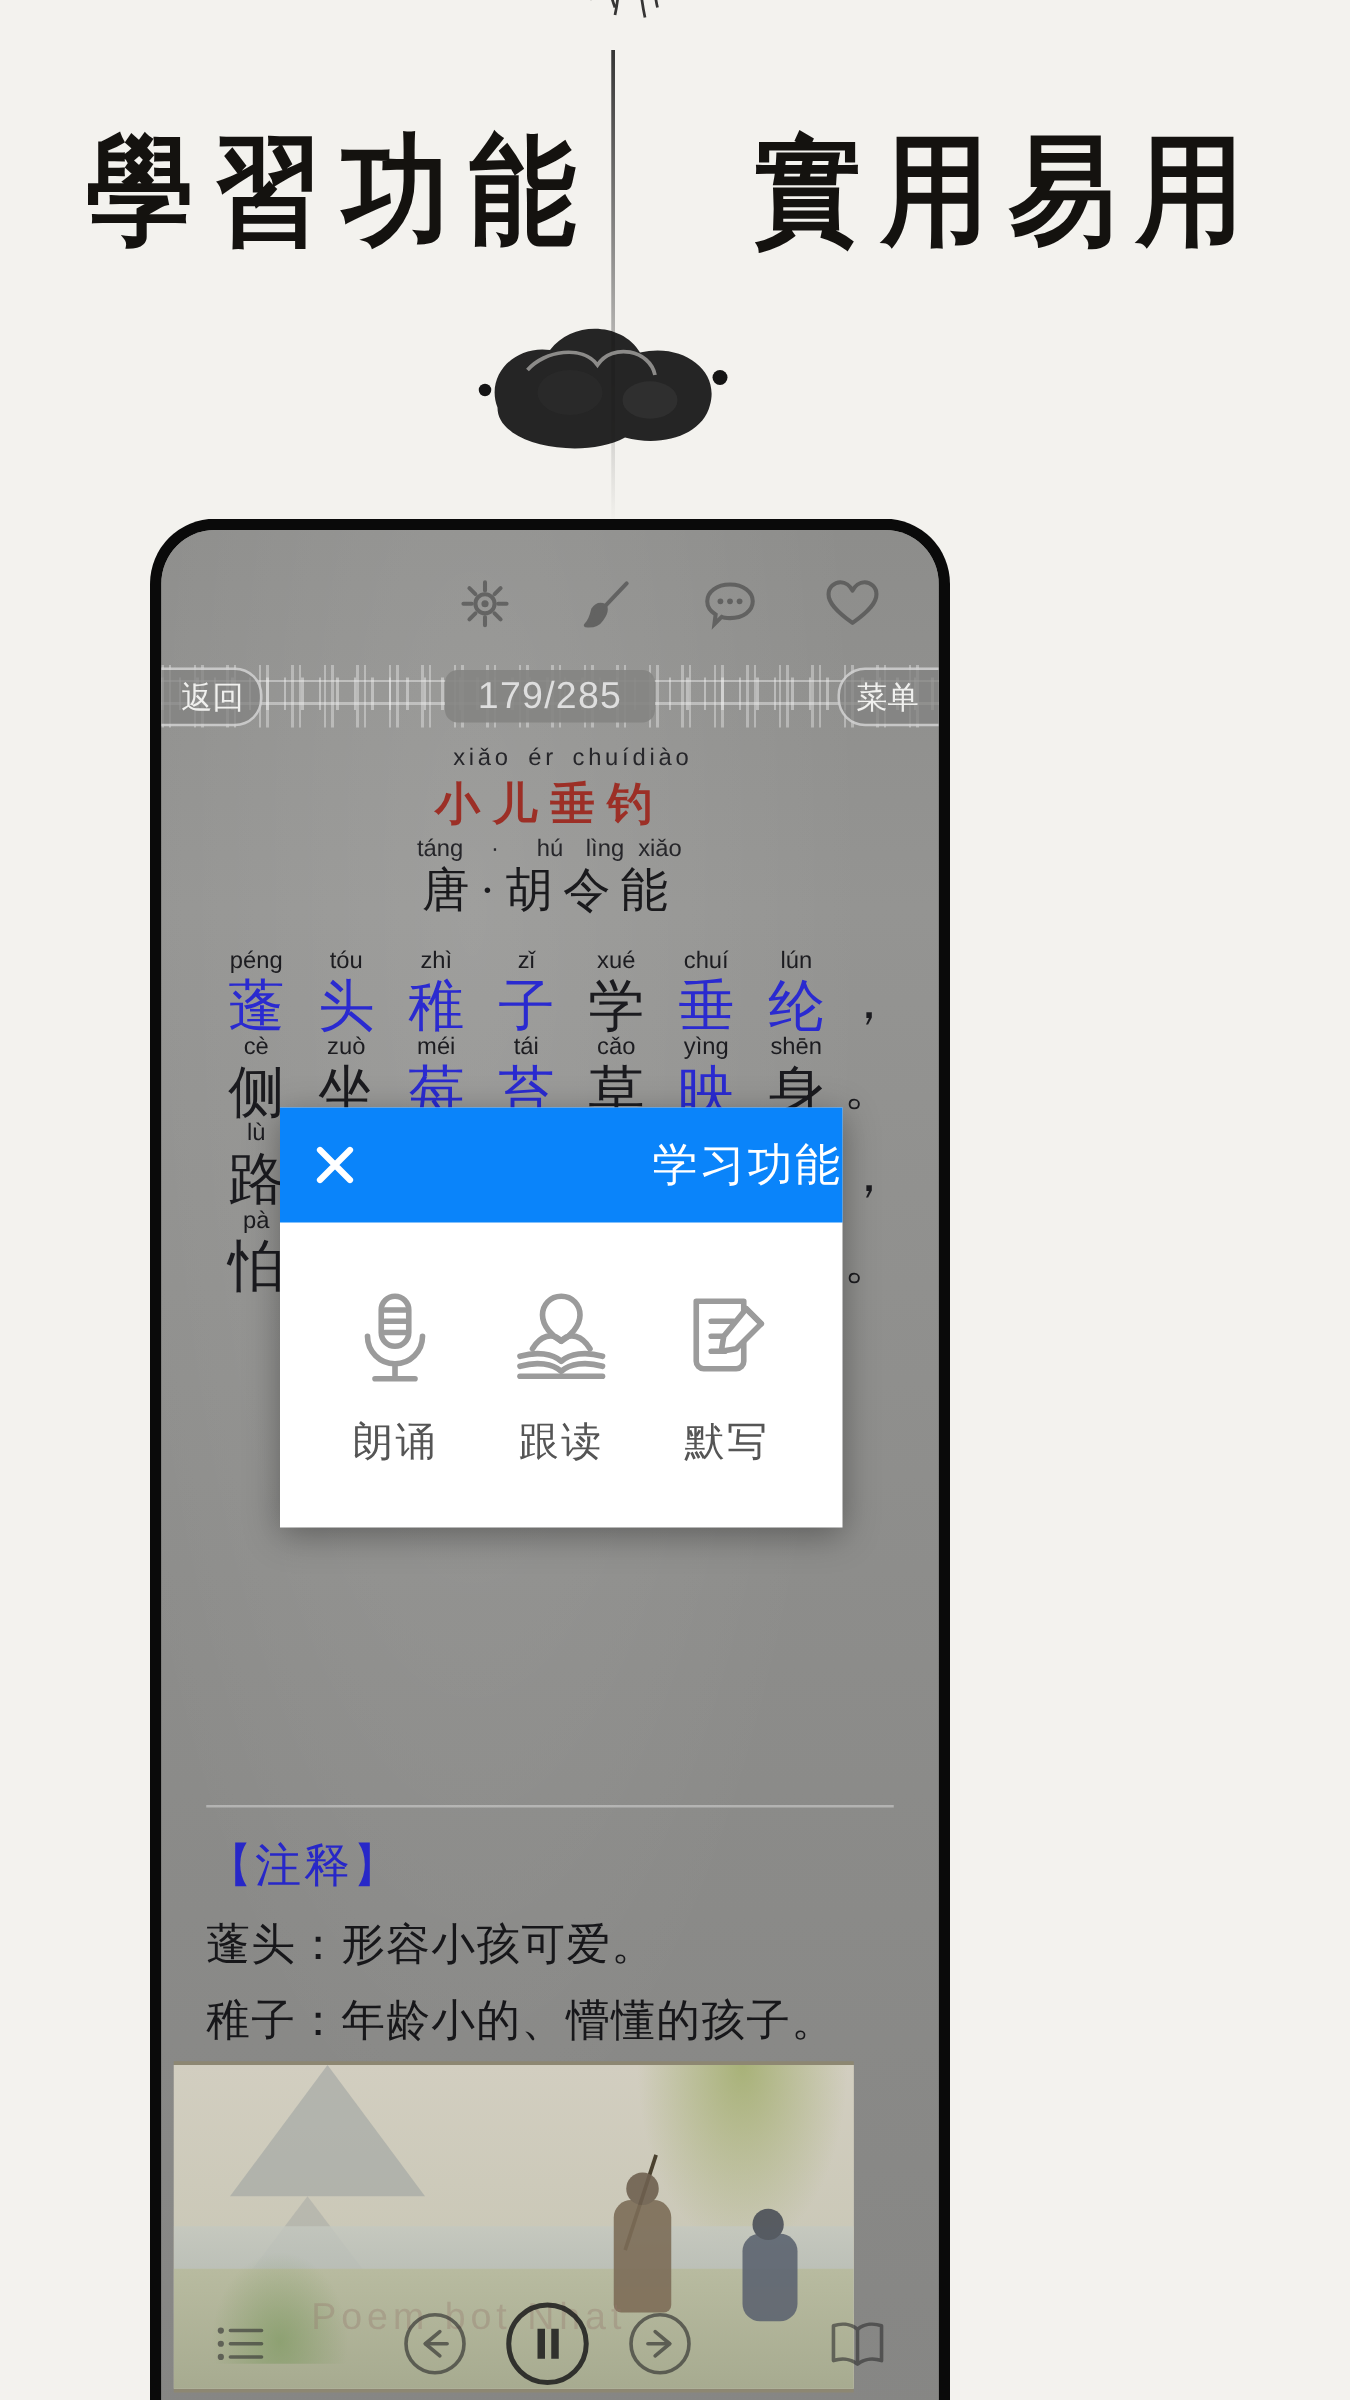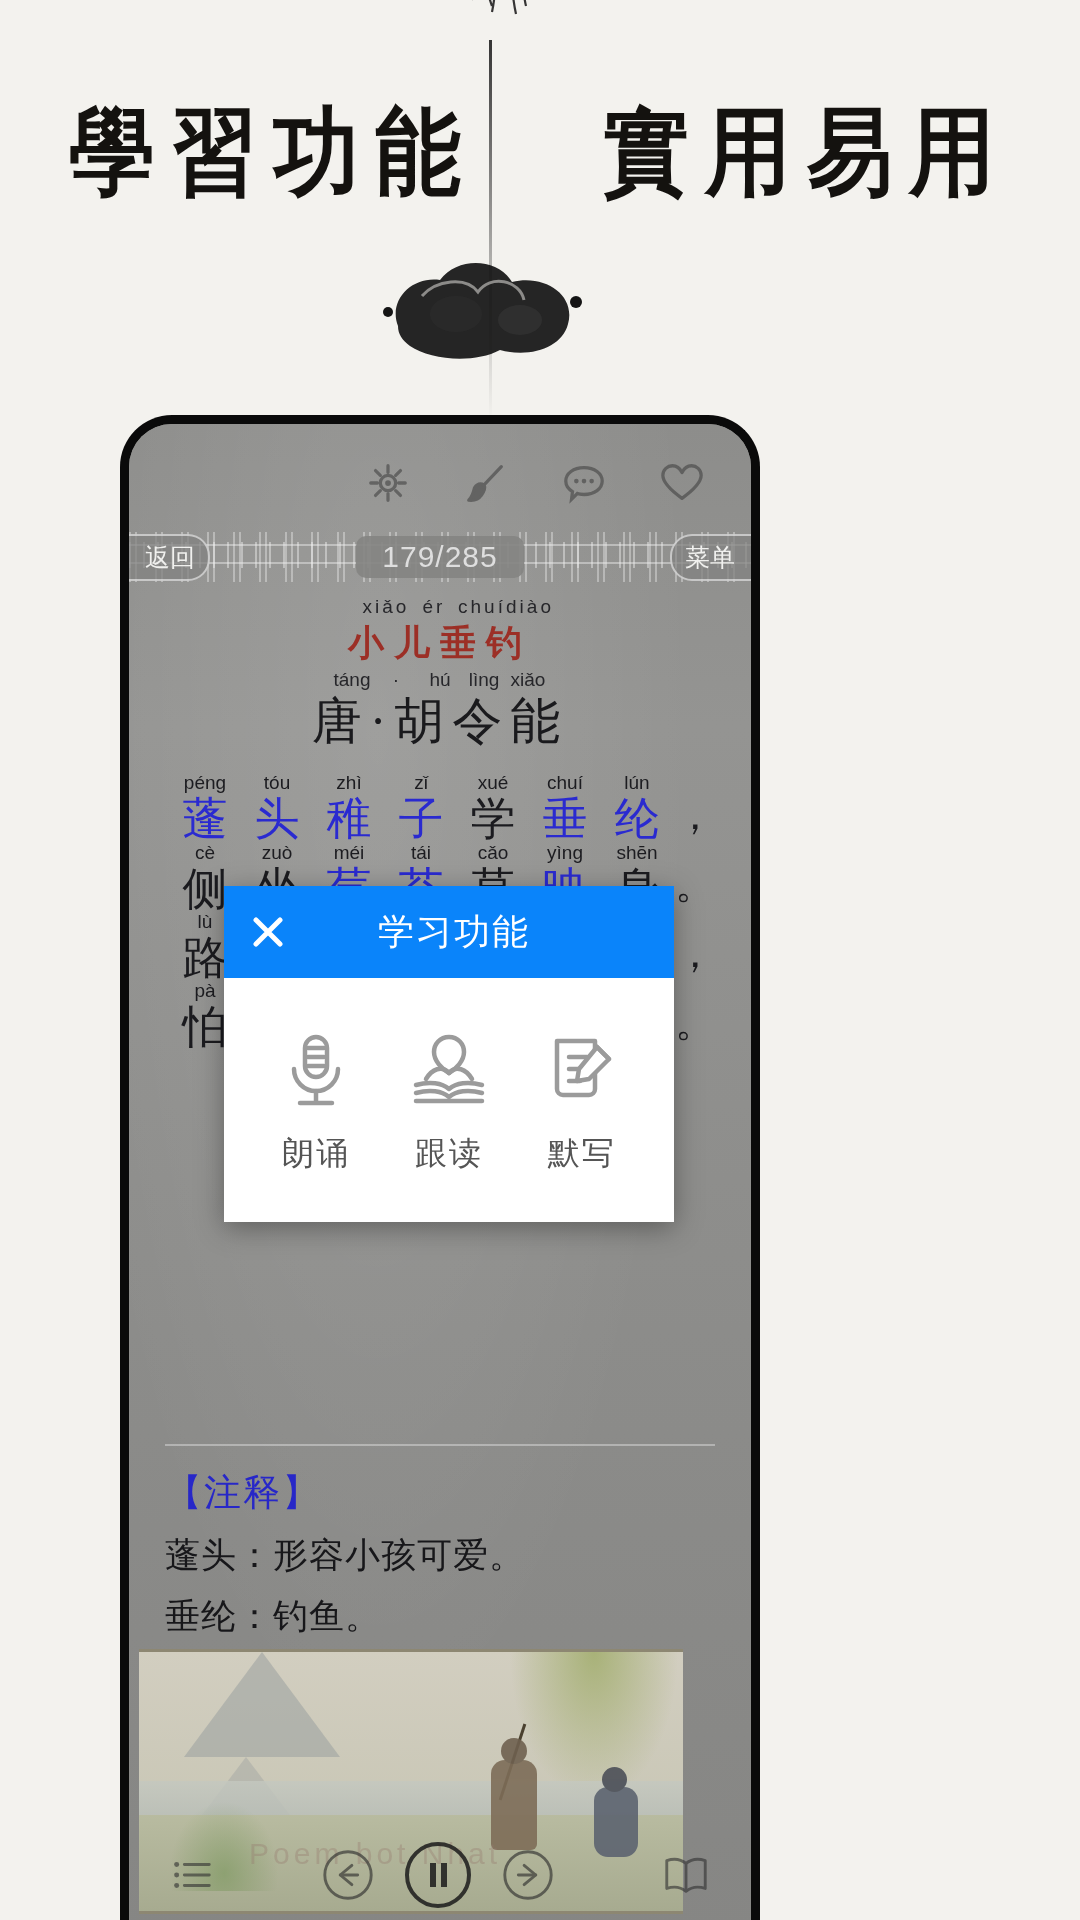--- a/index.html
+++ b/index.html
@@ -99,21 +99,21 @@
   
   .poem { position:absolute; top:172px; left:0; width:100%; text-align:center; }
   .py-title { font-size:19px; color:#26262a; letter-spacing:3px;margin-left:36px; }
   .py-title span { display:inline-block; width:48px; }
   .poem-title {
     font-size:36px; font-weight:700; color:#9c2f26;
     letter-spacing:10px; margin:4px 0 6px; line-height:1.15;
   }
   .py-author { font-size:19px; color:#26262a; margin-top:2px;}
   .py-author span { display:inline-block; min-width:44px; }
-  .poem-author { font-size:50px; color:#1a1a1d; letter-spacing:8px; line-height:1.2;font-family:Liberation Serif, serif; }
+  .poem-author { font-size:38px; color:#1a1a1d; letter-spacing:8px; line-height:1.2;font-family:Liberation Serif, serif; }
 
   .plines { margin-top:22px; }
   .prow {
     display:flex; justify-content:center; align-items:flex-end; gap:4px;
   }
   .pchar-wrap { width:68px; text-align:center; }
   .pchar-py { font-size:19px; color:#1c1c20; line-height:1.1; height:22px; }
   .pchar {
     font-size:45px; line-height:1.05; color:#1b1b1f;
     font-family:"DejaVu Sans", sans-serif;
@@ -169,21 +169,21 @@
   .modal-head {
     height:92px; background:#0a84fa;
     display:flex; align-items:center; position:relative;
   }
   .modal-close {
     position:absolute; left:26px; top:50%; transform:translateY(-50%);
     width:36px; height:36px;
   }
   .modal-close svg{display:block;}
   .modal-title {
-    width:100%; text-align:center; color:#fff;
+    width:100%; text-align:right; color:#fff;
     font-size:36px; letter-spacing:2px; padding-left:10px;
   }
   .modal-body {
     display:flex; justify-content:space-around; align-items:flex-start;
     padding:52px 26px 46px;
   }
   .opt { width:130px; text-align:center; }
   .opt-icon { height:84px; display:flex; align-items:center; justify-content:center; }
   .opt-icon svg { display:block; }
   .opt-label { margin-top:18px; font-size:32px; color:#555; letter-spacing:2px; }
@@ -396,20 +396,21 @@
             <div class="punc">。</div>
           </div>
         </div>
     </div>
 
     <div class="notes">
       <div class="notes-hr"></div>
       <div class="notes-title">【注释】</div>
       <div id="note-list">
           <div class="note-line">蓬头：形容小孩可爱。</div>
+          <div class="note-line">稚子：年龄小的、懵懂的孩子。</div>
           <div class="note-line">垂纶：钓鱼。</div>
         </div>
     </div>
 
     <div class="painting">
       <div class="pt-sky"></div>
       <div class="mtn1"></div>
       <div class="mtn2"></div>
       <div class="willow"></div>
       <div class="water"></div>

